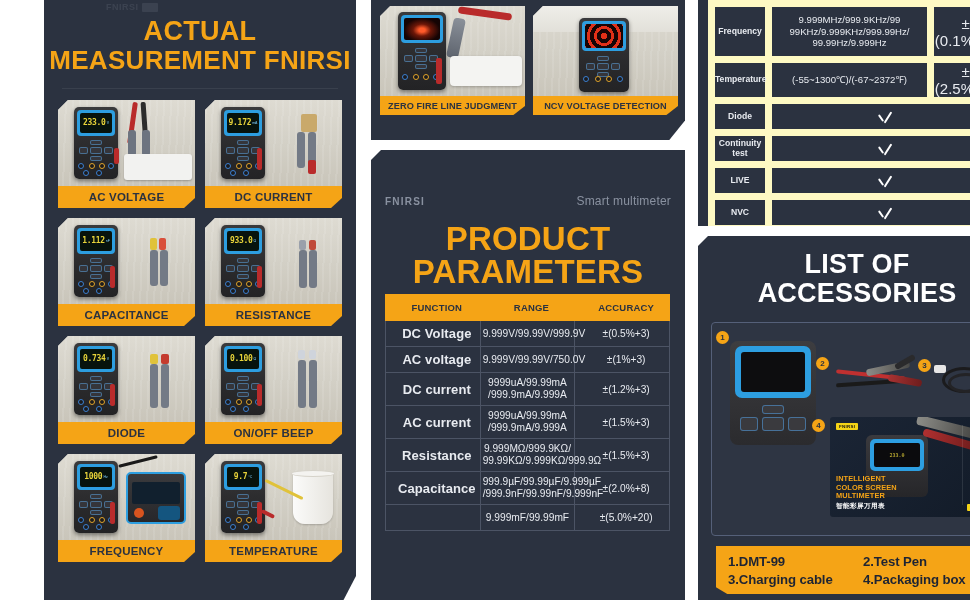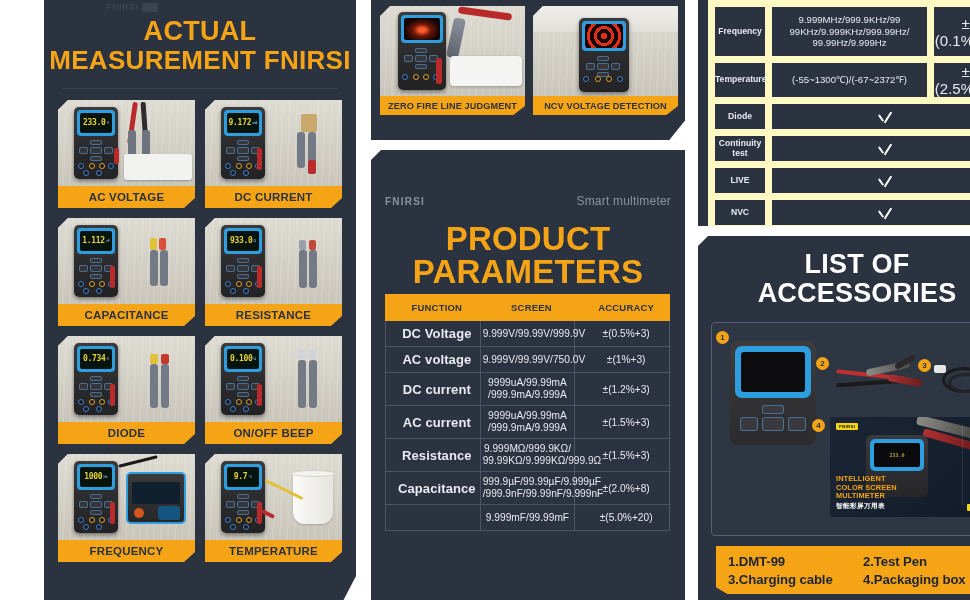--- a/index.html
+++ b/index.html
@@ -806,21 +806,21 @@
 
       <div class="mid-title">
         <div>PRODUCT</div>
         <div class="l2">PARAMETERS</div>
       </div>
 
       <table class="ptable">
         <thead>
           <tr>
             <th>FUNCTION</th>
-            <th>SCREEN</th>
+            <th>RANGE</th>
             <th>ACCURACY</th>
           </tr>
         </thead>
         <tbody id="ptable-body">
             <tr>
               <td class="fn">DC Voltage</td>
               <td class="rg">9.999V/99.99V/999.9V</td>
               <td class="ac">±(0.5%+3)</td>
             </tr>
             <tr>

